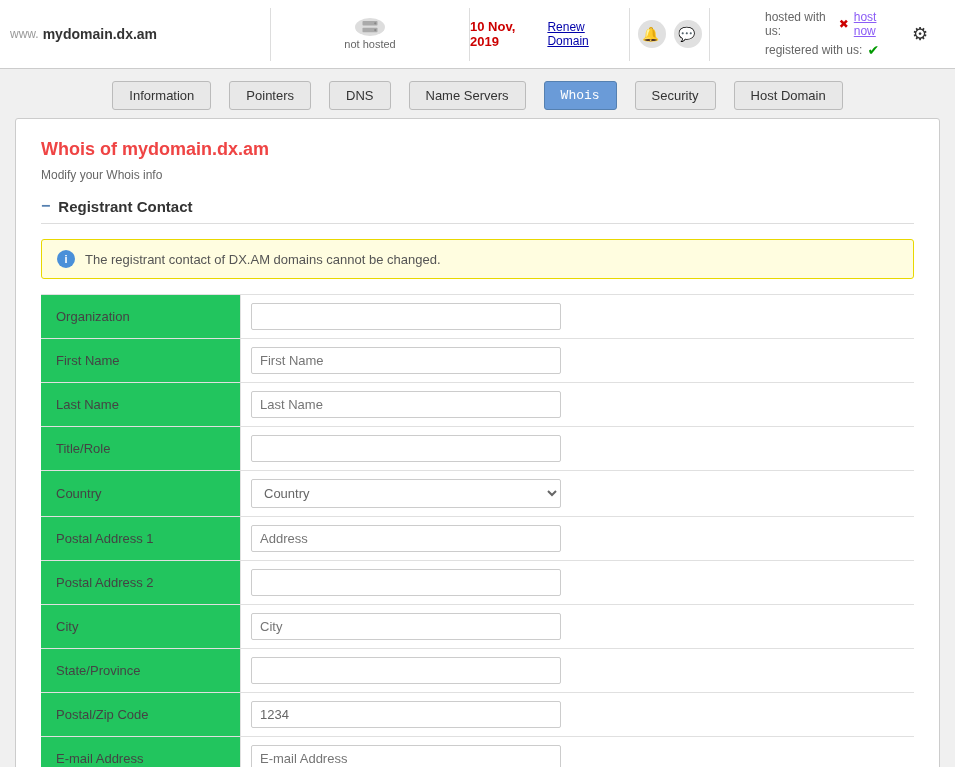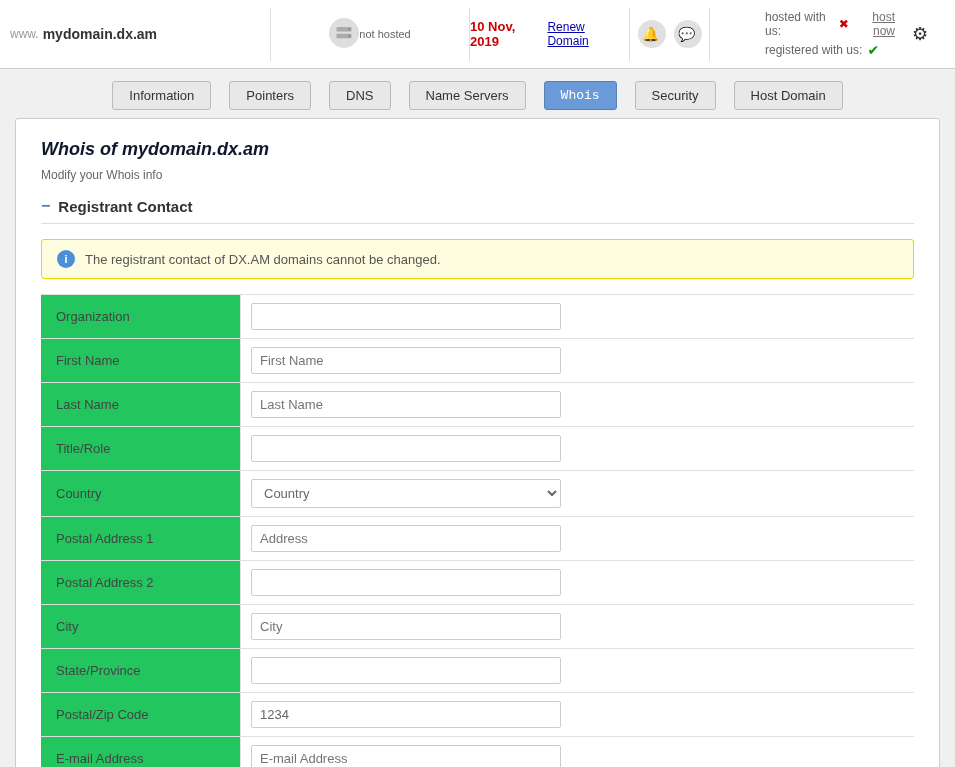--- a/index.html
+++ b/index.html
@@ -17,21 +17,21 @@
     .top-bar-domain {
       display: flex;
       align-items: center;
       flex: 0 0 260px;
       font-size: 14px;
     }
     .top-bar-domain .www { color: #999; font-size: 12px; margin-right: 4px; }
     .top-bar-domain .domain-name { font-weight: bold; color: #333; }
     .top-bar-center {
       display: flex;
-      flex-direction: row;
+      flex-direction: column;
       align-items: center;
       flex: 0 0 200px;
       border-left: 1px solid #ddd;
       border-right: 1px solid #ddd;
       height: 53px;
       justify-content: center;
       padding: 12px 15px;
     }
     .not-hosted-icon {
       width: 30px; height: 30px;
@@ -72,21 +72,21 @@
     .top-bar-hosting {
       display: flex;
       flex-direction: column;
       justify-content: center;
       flex: 1;
       padding-left: 15px;
       font-size: 12px;
     }
     .hosting-row { display: flex; align-items: center; gap: 5px; margin: 2px 0; }
     .hosting-label { color: #666; padding-left: 40px; }
-    .host-now-link { color: #737373; text-decoration: underline; cursor: pointer; text-align: right; }
+    .host-now-link { color: #8b5cf6; text-decoration: underline; cursor: pointer; }
     .cross-icon { color: #c00; font-size: 12px; }
     .check-icon { color: #090; font-size: 14px; }
     .top-bar-right {
       display: flex;
       align-items: center;
       flex: 0 0 50px;
       justify-content: center;
     }
 
     
@@ -120,23 +120,22 @@
       background: #fff;
       margin: 0 15px 15px 15px;
       border: 1px solid #ccc;
       border-radius: 3px;
       padding: 20px 25px 25px 25px;
     }
 
     .page-title {
       font-size: 18px;
       font-weight: bold;
-      color: #0f172a;
+      color: #ef4444;
       margin-bottom: 8px;
-      font-style: italic;
     }
 
     .modify-text {
       font-size: 12px;
       color: #666;
       margin-bottom: 15px;
     }
 
     .section-header {
       display: flex;

